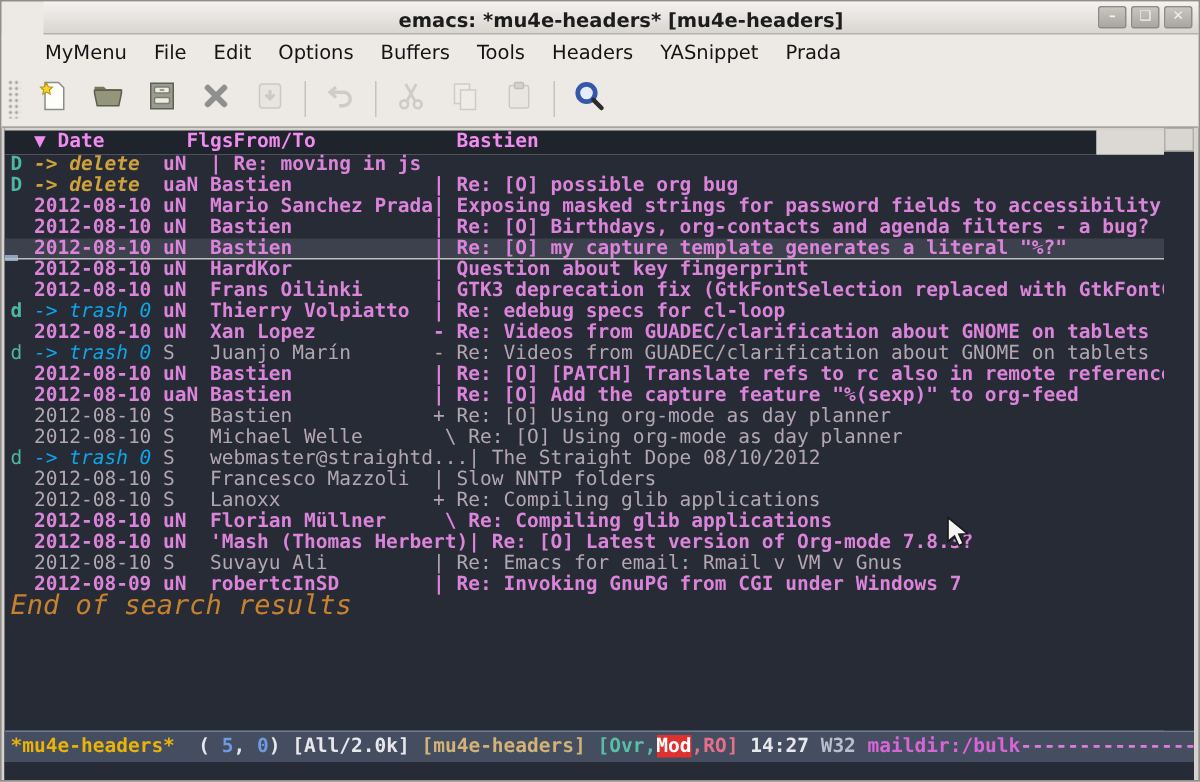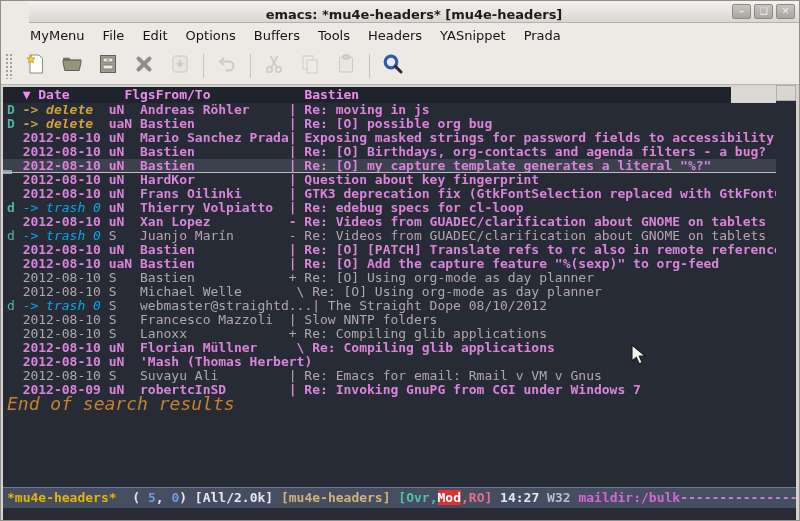--- a/index.html
+++ b/index.html
@@ -179,39 +179,39 @@
   <div class="editor-wrap">
     <div class="text-window">
       <div class="text-main">
         <div class="header-line">
           <div class="header-dark">
             <span class="c-mark"> </span><span class="hdr-date">▼ Date</span><span class="hdr-flags">Flgs</span><span class="hdr-from">From/To</span><span>Bastien</span>
           </div>
           <div class="header-tail"></div>
         </div>
         <div class="rows">
-            <div class="row unread"><span class="c-mark">D</span><span class="c-date act-delete">-&gt; delete</span><span class="c-flags">uN</span><span class="c-from">Andreas Röhler</span><span class="c-subj">| Re: moving in js</span></div>
+            <div class="row unread"><span class="c-mark">D</span><span class="c-date act-delete">-&gt; delete</span><span class="c-flags">uN</span><span class="c-subj">| Re: moving in js</span></div>
             <div class="row unread"><span class="c-mark">D</span><span class="c-date act-delete">-&gt; delete</span><span class="c-flags">uaN</span><span class="c-from">Bastien</span><span class="c-subj">| Re: [O] possible org bug</span></div>
             <div class="row unread"><span class="c-mark"> </span><span class="c-date">2012-08-10</span><span class="c-flags">uN</span><span class="c-from">Mario Sanchez Prada</span><span class="c-subj">| Exposing masked strings for password fields to accessibility</span></div>
             <div class="row unread"><span class="c-mark"> </span><span class="c-date">2012-08-10</span><span class="c-flags">uN</span><span class="c-from">Bastien</span><span class="c-subj">| Re: [O] Birthdays, org-contacts and agenda filters - a bug?</span></div>
             <div class="row unread current"><span class="c-mark"> </span><span class="c-date">2012-08-10</span><span class="c-flags">uN</span><span class="c-from">Bastien</span><span class="c-subj">| Re: [O] my capture template generates a literal "%?"</span><span class="cursor-nub"></span></div>
             <div class="row unread"><span class="c-mark"> </span><span class="c-date">2012-08-10</span><span class="c-flags">uN</span><span class="c-from">HardKor</span><span class="c-subj">| Question about key fingerprint</span></div>
             <div class="row unread"><span class="c-mark"> </span><span class="c-date">2012-08-10</span><span class="c-flags">uN</span><span class="c-from">Frans Oilinki</span><span class="c-subj">| GTK3 deprecation fix (GtkFontSelection replaced with GtkFontChooser)</span></div>
             <div class="row unread"><span class="c-mark">d</span><span class="c-date act-trash">-&gt; trash 0</span><span class="c-flags">uN</span><span class="c-from">Thierry Volpiatto</span><span class="c-subj">| Re: edebug specs for cl-loop</span></div>
             <div class="row unread"><span class="c-mark"> </span><span class="c-date">2012-08-10</span><span class="c-flags">uN</span><span class="c-from">Xan Lopez</span><span class="c-subj">- Re: Videos from GUADEC/clarification about GNOME on tablets</span></div>
             <div class="row seen"><span class="c-mark">d</span><span class="c-date act-trash">-&gt; trash 0</span><span class="c-flags">S</span><span class="c-from">Juanjo Marín</span><span class="c-subj">- Re: Videos from GUADEC/clarification about GNOME on tablets</span></div>
             <div class="row unread"><span class="c-mark"> </span><span class="c-date">2012-08-10</span><span class="c-flags">uN</span><span class="c-from">Bastien</span><span class="c-subj">| Re: [O] [PATCH] Translate refs to rc also in remote references</span></div>
             <div class="row unread"><span class="c-mark"> </span><span class="c-date">2012-08-10</span><span class="c-flags">uaN</span><span class="c-from">Bastien</span><span class="c-subj">| Re: [O] Add the capture feature "%(sexp)" to org-feed</span></div>
             <div class="row seen"><span class="c-mark"> </span><span class="c-date">2012-08-10</span><span class="c-flags">S</span><span class="c-from">Bastien</span><span class="c-subj">+ Re: [O] Using org-mode as day planner</span></div>
             <div class="row seen"><span class="c-mark"> </span><span class="c-date">2012-08-10</span><span class="c-flags">S</span><span class="c-from">Michael Welle</span><span class="c-subj"> \ Re: [O] Using org-mode as day planner</span></div>
             <div class="row seen"><span class="c-mark">d</span><span class="c-date act-trash">-&gt; trash 0</span><span class="c-flags">S</span><span class="c-from">webmaster@straightd...</span><span class="c-subj">| The Straight Dope 08/10/2012</span></div>
             <div class="row seen"><span class="c-mark"> </span><span class="c-date">2012-08-10</span><span class="c-flags">S</span><span class="c-from">Francesco Mazzoli</span><span class="c-subj">| Slow NNTP folders</span></div>
             <div class="row seen"><span class="c-mark"> </span><span class="c-date">2012-08-10</span><span class="c-flags">S</span><span class="c-from">Lanoxx</span><span class="c-subj">+ Re: Compiling glib applications</span></div>
             <div class="row unread"><span class="c-mark"> </span><span class="c-date">2012-08-10</span><span class="c-flags">uN</span><span class="c-from">Florian Müllner</span><span class="c-subj"> \ Re: Compiling glib applications</span></div>
-            <div class="row unread"><span class="c-mark"> </span><span class="c-date">2012-08-10</span><span class="c-flags">uN</span><span class="c-from">'Mash (Thomas Herbert)</span></div>
+            <div class="row unread"><span class="c-mark"> </span><span class="c-date">2012-08-10</span><span class="c-flags">uN</span><span class="c-from">'Mash (Thomas Herbert)</span><span class="c-subj">| Re: [O] Latest version of Org-mode 7.8.3?</span></div>
             <div class="row seen"><span class="c-mark"> </span><span class="c-date">2012-08-10</span><span class="c-flags">S</span><span class="c-from">Suvayu Ali</span><span class="c-subj">| Re: Emacs for email: Rmail v VM v Gnus</span></div>
             <div class="row unread"><span class="c-mark"> </span><span class="c-date">2012-08-09</span><span class="c-flags">uN</span><span class="c-from">robertcInSD</span><span class="c-subj">| Re: Invoking GnuPG from CGI under Windows 7</span></div>
           </div>
         <div class="end-text">End of search results</div>
       </div>
       <div class="scrollbar">
         <div class="scroll-thumb"></div>
       </div>
     </div>
     <div class="modeline"><span class="ml-name">*mu4e-headers*</span><span class="ml-plain">  ( </span><span class="ml-num">5</span><span class="ml-plain">, </span><span class="ml-num">0</span><span class="ml-plain">) </span><span class="ml-plain">[All/2.0k] </span><span class="ml-buffer">[mu4e-headers]</span><span class="ml-plain"> </span><span class="ml-ovr">[Ovr,</span><span class="ml-mod">Mod</span><span class="ml-ro">,RO]</span><span class="ml-plain"> 14:27 </span><span class="ml-dim">W32 </span><span class="ml-maildir">maildir:/bulk</span><span class="ml-dashes">------------------------------------------------------------</span></div>

